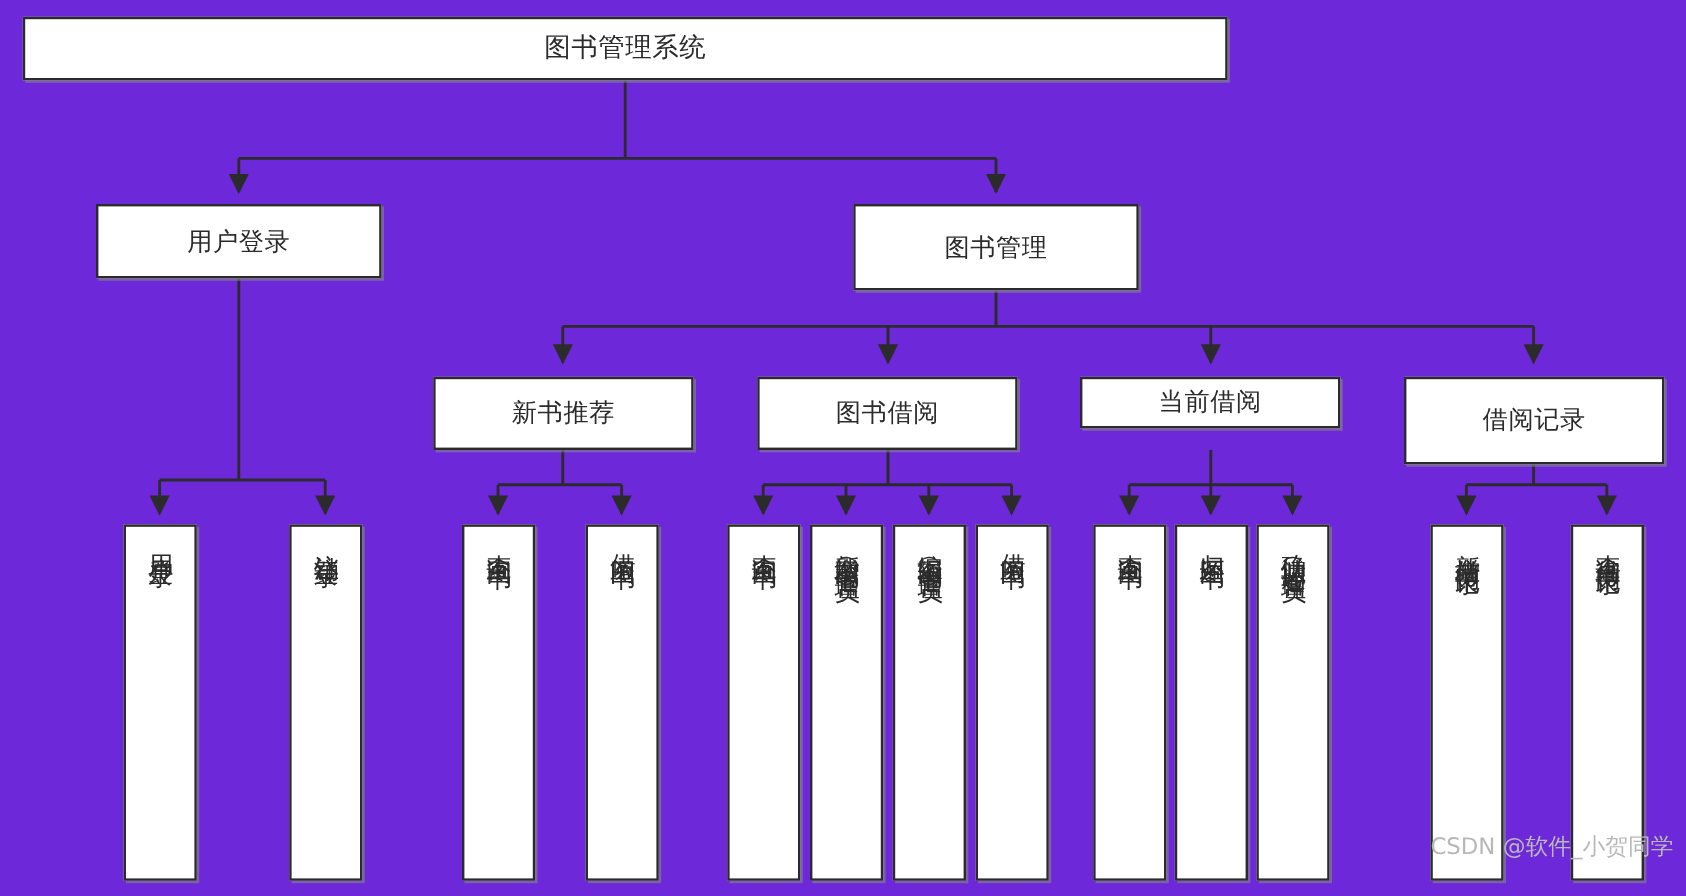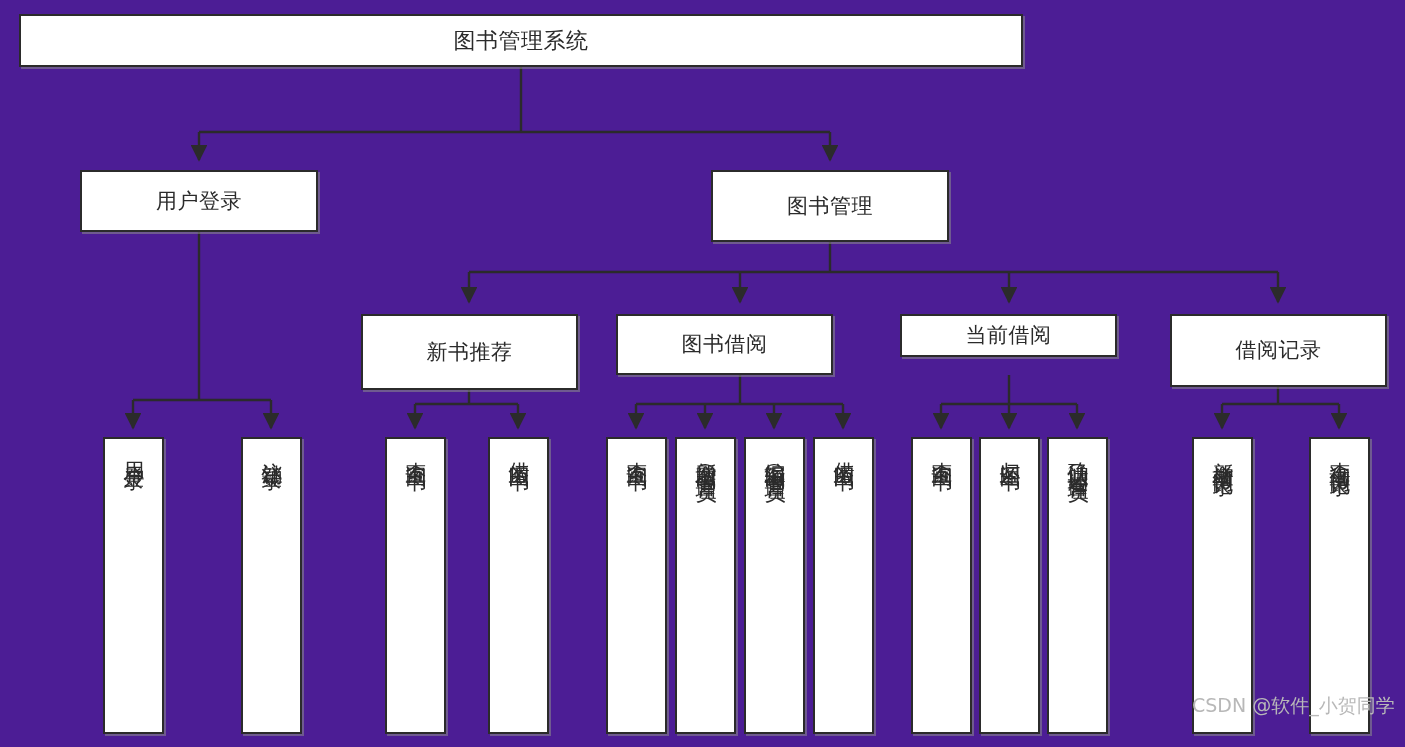--- a/index.html
+++ b/index.html
@@ -8,21 +8,21 @@
     padding: 0;
     background: #ffffff;
   }
   body {
     font-family: "DejaVu Sans", "Liberation Sans", sans-serif;
   }
   #canvas {
     position: relative;
     width: 1405px;
     height: 747px;
-    background: #4c1d95;
+    background: #6d28d9;
     overflow: hidden;
   }
   svg#wires {
     position: absolute;
     left: 0;
     top: 0;
     width: 1405px;
     height: 747px;
     pointer-events: none;
   }
@@ -133,24 +133,24 @@
     <span class="lbl">图书管理系统</span>
   </div>
 
   <div class="node horiz" style="left:80px; top:170px; width:238px; height:62px;">
     <span class="lbl">用户登录</span>
   </div>
   <div class="node horiz" style="left:711px; top:170px; width:238px; height:72px;">
     <span class="lbl">图书管理</span>
   </div>
 
-  <div class="node horiz" style="left:361px; top:314px; width:217px; height:76px;">
+  <div class="node horiz" style="left:361px; top:314px; width:217px; height:61px;">
     <span class="lbl">新书推荐</span>
   </div>
-  <div class="node horiz" style="left:616px; top:314px; width:217px; height:61px;">
+  <div class="node horiz" style="left:631px; top:314px; width:217px; height:61px;">
     <span class="lbl">图书借阅</span>
   </div>
   <div class="node horiz" style="left:900px; top:314px; width:217px; height:43px;align-items:center;">
     <span class="lbl">当前借阅</span>
   </div>
   <div class="node horiz" style="left:1170px; top:314px; width:217px; height:73px;">
     <span class="lbl">借阅记录</span>
   </div>
 
   <div class="node vert" style="left:103px; top:437px; width:61px; height:297px;">

